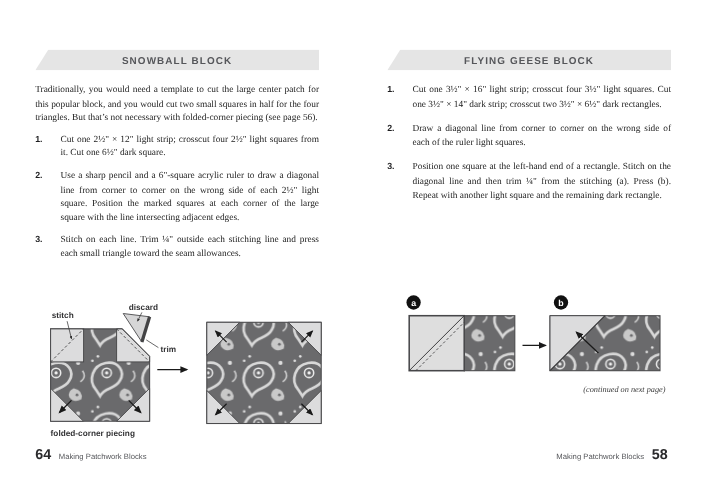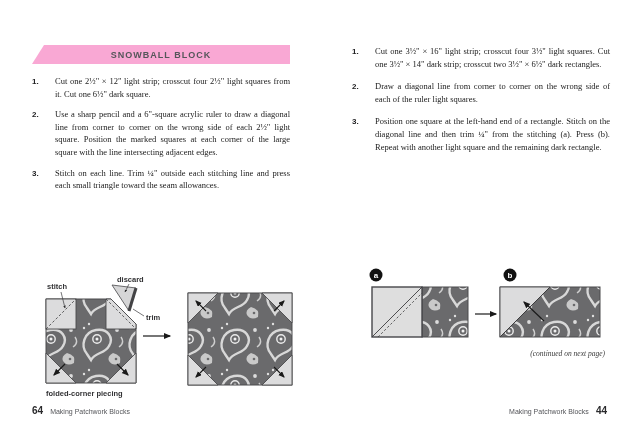--- a/index.html
+++ b/index.html
@@ -5,21 +5,21 @@
   html,body { margin:0; padding:0; }
   body {
     width:640px; height:448px; background:#ffffff; position:relative;
     overflow:hidden; font-family:"Liberation Serif", serif; color:#232323;
   }
   .page { position:absolute; top:45px; width:258px; height:380px; }
   #left-page  { left:32px; }
   #right-page { left:352px; }
 
   .banner {
-    height:19px; background:#f9a8d4;
+    height:19px; background:#e5e5e5;
     clip-path:polygon(12px 0, 100% 0, 100% 100%, 0 100%);
     display:flex; align-items:center; justify-content:center;
     margin-bottom:11px;
   }
   .banner span {
     font-family:"Liberation Sans", sans-serif; font-weight:bold;
     font-size:9px; letter-spacing:1px; color:#55565a;
   }
 
   .intro {
@@ -52,32 +52,33 @@
     font-family:"Liberation Serif", serif; font-style:italic;
     font-size:7.5px; fill:#3a3a3a;
   }
 
   .footer {
     position:absolute; top:405px;
     font-family:"Liberation Sans", sans-serif; font-size:7px; color:#55565a;
   }
   #footer-left  { left:32px; }
   #footer-right { right:33px; text-align:right; }
-  .page-num { font-weight:bold; font-size:10px; color:#2a2a2c; }
+  .page-num { font-weight:bold; font-size:13px; color:#2a2a2c; }
   #footer-left .page-num  { margin-right:7px; }
   #footer-right .page-num { margin-left:7px; }
 </style>
 </head>
 <body>
 
 <div class="page" id="left-page">
   <div class="banner">
     <span>SNOWBALL BLOCK</span>
   </div>
 
+  <p class="intro">Traditionally, you would need a template to cut the large center patch for this popular block, and you would cut two small squares in half for the four triangles. But that’s not necessary with folded-corner piecing (see page 56).</p>
 
   <div class="step">
     <span class="num">1.</span>
     <span class="txt">Cut one 2½" × 12" light strip; crosscut four 2½" light squares from it. Cut one 6½" dark square.</span>
   </div>
   <div class="step">
     <span class="num">2.</span>
     <span class="txt">Use a sharp pencil and a 6"-square acrylic ruler to draw a diagonal line from corner to corner on the wrong side of each 2½" light square. Position the marked squares at each corner of the large square with the line intersecting adjacent edges.</span>
   </div>
   <div class="step">
@@ -146,20 +147,23 @@
       <line x1="242" y1="36" x2="252" y2="26" stroke="#1a1a1a" stroke-width="1.1" marker-end="url(#mBigL)"></line>
       <line x1="174" y1="92" x2="164" y2="102" stroke="#1a1a1a" stroke-width="1.1" marker-end="url(#mBigL)"></line>
       <line x1="242" y1="92" x2="252" y2="102" stroke="#1a1a1a" stroke-width="1.1" marker-end="url(#mBigL)"></line>
     </g>
 
     <text x="14" y="121" class="dcaption">folded-corner piecing</text>
   </svg>
 </div>
 
 <div class="page" id="right-page">
+  <div class="banner">
+    <span>FLYING GEESE BLOCK</span>
+  </div>
 
 
   <div class="step">
     <span class="num">1.</span>
     <span class="txt">Cut one 3½" × 16" light strip; crosscut four 3½" light squares. Cut one 3½" × 14" dark strip; crosscut two 3½" × 6½" dark rectangles.</span>
   </div>
   <div class="step">
     <span class="num">2.</span>
     <span class="txt">Draw a diagonal line from corner to corner on the wrong side of each of the ruler light squares.</span>
   </div>
@@ -214,14 +218,14 @@
     </g>
 
     <text x="253" y="89" text-anchor="end" class="continued">(continued on next page)</text>
   </svg>
 </div>
 
 <div class="footer" id="footer-left">
   <span class="page-num">64</span><span>Making Patchwork Blocks</span>
 </div>
 <div class="footer" id="footer-right">
-  <span>Making Patchwork Blocks</span><span class="page-num">44</span>
+  <span>Making Patchwork Blocks</span><span class="page-num">58</span>
 </div>
 
 </body></html>

